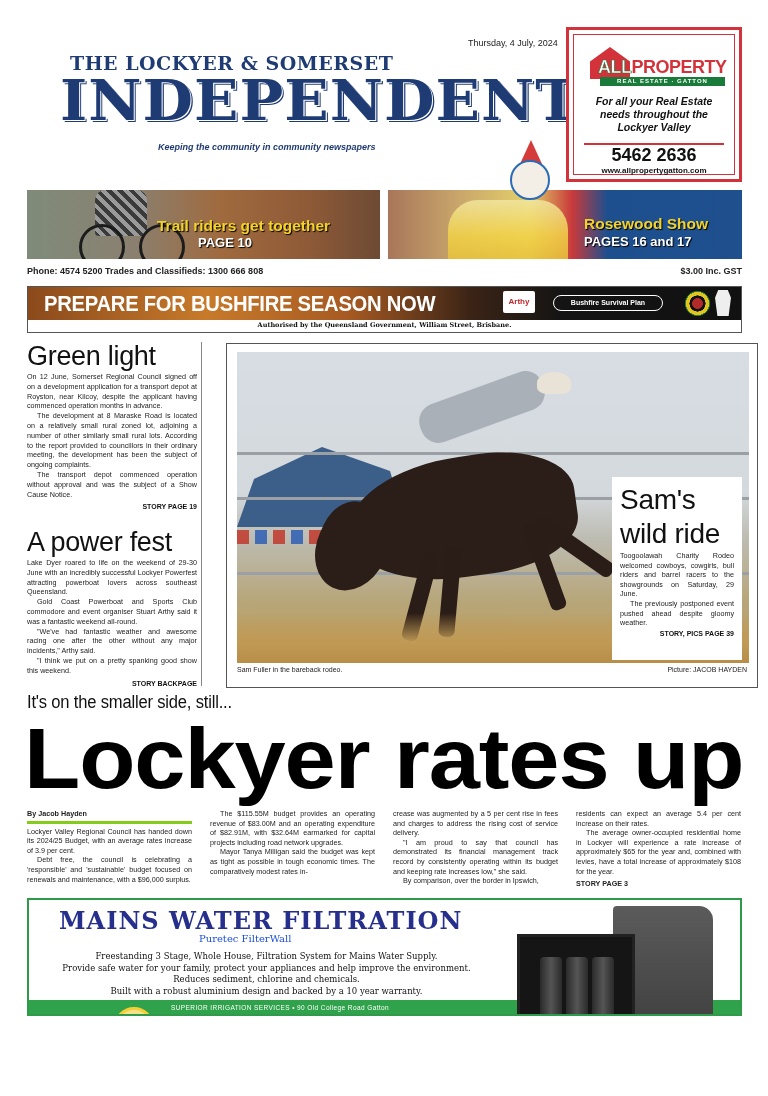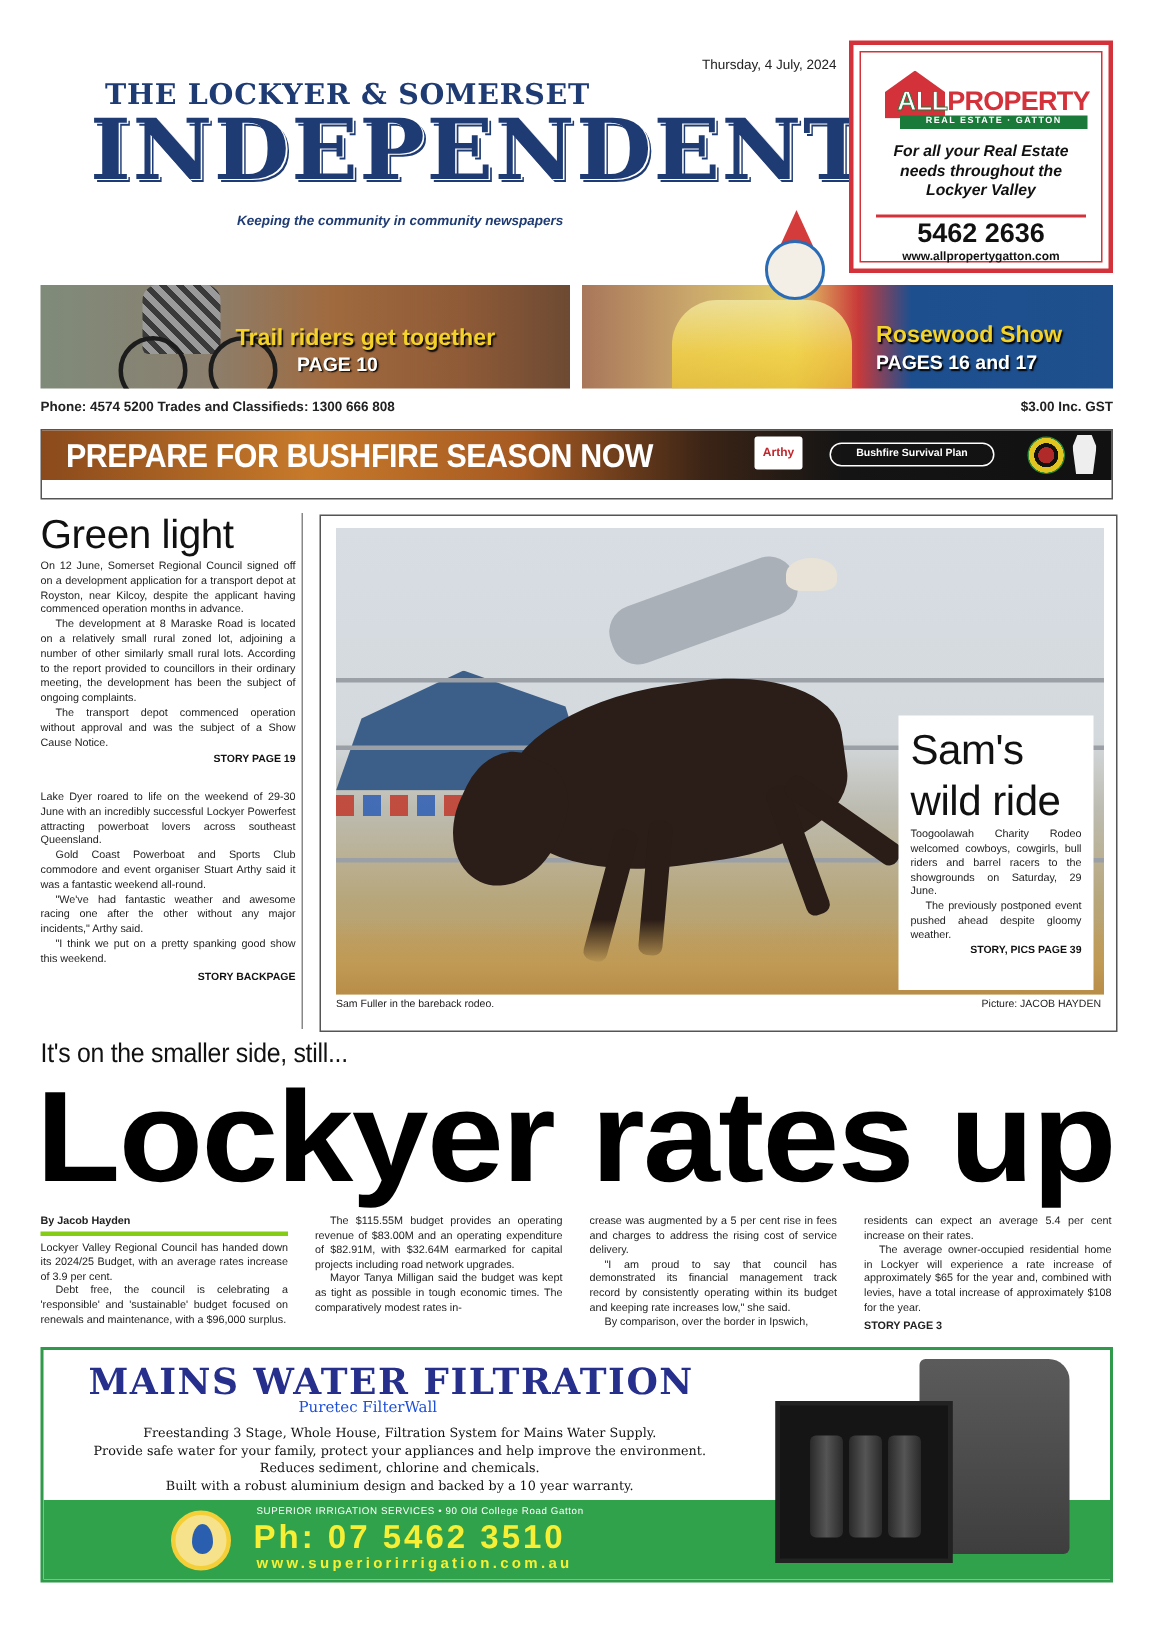--- a/index.html
+++ b/index.html
@@ -60,21 +60,21 @@
   .col-left { position: absolute; left: 27px; top: 340px; width: 170px; }
   .story h2 { font-family: "Liberation Sans", sans-serif; font-size: 27px; font-weight: normal; letter-spacing: -0.3px; color: #111; line-height: 32px; }
   .story p { font-size: 7.2px; line-height: 9.8px; text-align: justify; color: #222; }
   .story p + p { text-indent: 10px; }
   .story .ref { text-align: right; font-size: 7px; font-weight: bold; margin-top: 4px; color: #111; }
   .story-green h2 { margin-top: 0; }
   .story-power { position: absolute; top: 186px; left: 0; width: 170px; }
   .col-divider { position: absolute; left: 201px; top: 342px; width: 1px; height: 344px; background: #888; }
 
   
-  .photo-box { position: absolute; left: 213px; top: 343px; width: 532px; height: 345px; border: 1px solid #555; text-decoration: underline; }
+  .photo-box { position: absolute; left: 226px; top: 343px; width: 532px; height: 345px; border: 1px solid #555; text-decoration: underline; }
   .photo { position: absolute; left: 10px; top: 8px; width: 512px; height: 311px; overflow: hidden;
     background: linear-gradient(180deg, #d7dde3 0%, #d4d9dd 45%, #bdbcb2 60%, #b7a67a 80%, #bf9a55 100%); }
   .tent { position: absolute; left: 0; top: 95px; width: 170px; height: 80px; background: #3c5f8a; clip-path: polygon(10% 40%, 50% 0, 90% 30%, 100% 100%, 0 100%); }
   .fence-h { position: absolute; left: 0; right: 0; height: 3px; background: #9aa0a6; }
   .horse-body { position: absolute; left: 110px; top: 105px; width: 230px; height: 120px; background: #2b1d17; border-radius: 60% 45% 45% 55%; transform: rotate(-8deg); }
   .horse-head { position: absolute; left: 80px; top: 150px; width: 70px; height: 90px; background: #2b1d17; border-radius: 40% 40% 50% 50%; transform: rotate(25deg); }
   .horse-leg { position: absolute; width: 16px; height: 90px; background: #2a1c16; border-radius: 6px; }
   .cowboy { position: absolute; left: 180px; top: 35px; width: 130px; height: 40px; background: #aab0b8; border-radius: 18px; transform: rotate(-20deg); }
   .cowboy-hat { position: absolute; left: 300px; top: 20px; width: 34px; height: 22px; background: #e8e3d6; border-radius: 50% 50% 30% 30%; }
   .flags { position: absolute; left: 0; top: 178px; width: 310px; height: 14px; background: repeating-linear-gradient(90deg, #c0392b 0 12px, transparent 12px 18px, #2d5eb5 18px 30px, transparent 30px 36px); clip-path: polygon(0 0, 100% 0, 100% 100%, 0 100%); opacity: 0.85; }
@@ -94,21 +94,21 @@
   .lead-headline { position: absolute; left: 24px; top: 712px; font-family: "Liberation Sans", sans-serif; font-weight: bold; font-size: 86px; line-height: 92px; color: #000; letter-spacing: -1px; transform: scaleX(1.07); transform-origin: left; white-space: nowrap; }
 
   .lead-cols { position: absolute; left: 27px; top: 809px; width: 715px; height: 84px; }
   .lead-col { position: absolute; top: 0; width: 165px; font-size: 7.2px; line-height: 9.6px; color: #222; text-align: justify; }
   .lead-col p + p { text-indent: 10px; }
   .lead-col p.noindent { text-indent: 0; }
   .byline { font-weight: bold; font-size: 7.2px; border-bottom: 3px solid #84cc16; padding-bottom: 2px; margin-bottom: 3px; }
   .lead-col .ref { font-weight: bold; margin-top: 3px; text-indent: 0; }
 
   
-  .water-ad { position: absolute; left: 27px; top: 898px; width: 715px; height: 157px; border: 2px solid #2e9a4a; background: #fff; overflow: hidden; }
+  .water-ad { position: absolute; left: 27px; top: 898px; width: 715px; height: 118px; border: 2px solid #2e9a4a; background: #fff; overflow: hidden; }
   .water-ad .green-band { position: absolute; left: 0; right: 0; top: 100px; bottom: 0; background: #2fa24b; }
   .water-ad .ad-title { position: absolute; left: 30px; top: 6px; font-family: "DejaVu Serif", serif; font-weight: bold; font-size: 24px; color: #262f8c; letter-spacing: 1px; }
   .water-ad .product { position: absolute; left: 170px; top: 33px; font-family: "DejaVu Serif", serif; font-size: 10px; color: #1d4ed8; }
   .water-ad .desc { position: absolute; left: 0; width: 475px; top: 51px; text-align: center; font-family: "DejaVu Serif", serif; font-size: 8.5px; line-height: 11.5px; color: #111; }
   .water-ad .logo-drop { position: absolute; left: 85px; top: 107px; width: 40px; height: 40px; border-radius: 50%; background: #f6e28a; border: 3px solid #f5cf37; }
   .water-ad .logo-drop::after { content: ""; position: absolute; left: 11px; top: 6px; width: 14px; height: 20px; background: #2a5fb0; border-radius: 50% 50% 50% 50% / 60% 60% 40% 40%; }
   .water-ad .company { position: absolute; left: 142px; top: 104px; font-size: 6.5px; color: #fff; letter-spacing: 0.4px; }
   .water-ad .phone { position: absolute; left: 140px; top: 112px; font-weight: bold; font-size: 22px; color: #f6ef35; letter-spacing: 2px; }
   .water-ad .web { position: absolute; left: 142px; top: 137px; font-weight: bold; font-size: 10px; color: #f6ef35; letter-spacing: 2.2px; }
   .filter-img { position: absolute; left: 484px; top: 6px; width: 205px; height: 140px; }
@@ -160,31 +160,33 @@
 <div class="infobar left">Phone: 4574 5200   Trades and Classifieds: 1300 666 808</div>
 <div class="infobar right">$3.00 Inc. GST</div>
 
 <div class="bushfire">
   <div class="band"></div>
   <div class="headline">PREPARE FOR BUSHFIRE SEASON NOW</div>
   <div class="tasty">Arthy</div>
   <div class="plan-btn">Bushfire Survival Plan</div>
   <div class="badge"></div>
   <div class="crest"></div>
+  <div class="auth">Authorised by the Queensland Government, William Street, Brisbane.</div>
 </div>
 
 <div class="col-left">
   <div class="story story-green">
     <h2>Green light</h2>
     <p>On 12 June, Somerset Regional Council signed off on a development application for a transport depot at Royston, near Kilcoy, despite the applicant having commenced operation months in advance.</p>
     <p>The development at 8 Maraske Road is located on a relatively small rural zoned lot, adjoining a number of other similarly small rural lots. According to the report provided to councillors in their ordinary meeting, the development has been the subject of ongoing complaints.</p>
     <p>The transport depot commenced operation without approval and was the subject of a Show Cause Notice.</p>
     <div class="ref">STORY PAGE 19</div>
   </div>
   <div class="story story-power">
+    <h2>A power fest</h2>
     <p>Lake Dyer roared to life on the weekend of 29-30 June with an incredibly successful Lockyer Powerfest attracting powerboat lovers across southeast Queensland.</p>
     <p>Gold Coast Powerboat and Sports Club commodore and event organiser Stuart Arthy said it was a fantastic weekend all-round.</p>
     <p>"We've had fantastic weather and awesome racing one after the other without any major incidents," Arthy said.</p>
     <p>"I think we put on a pretty spanking good show this weekend.</p>
     <div class="ref">STORY BACKPAGE</div>
   </div>
 </div>
 <div class="col-divider"></div>
 
 <div class="photo-box">

